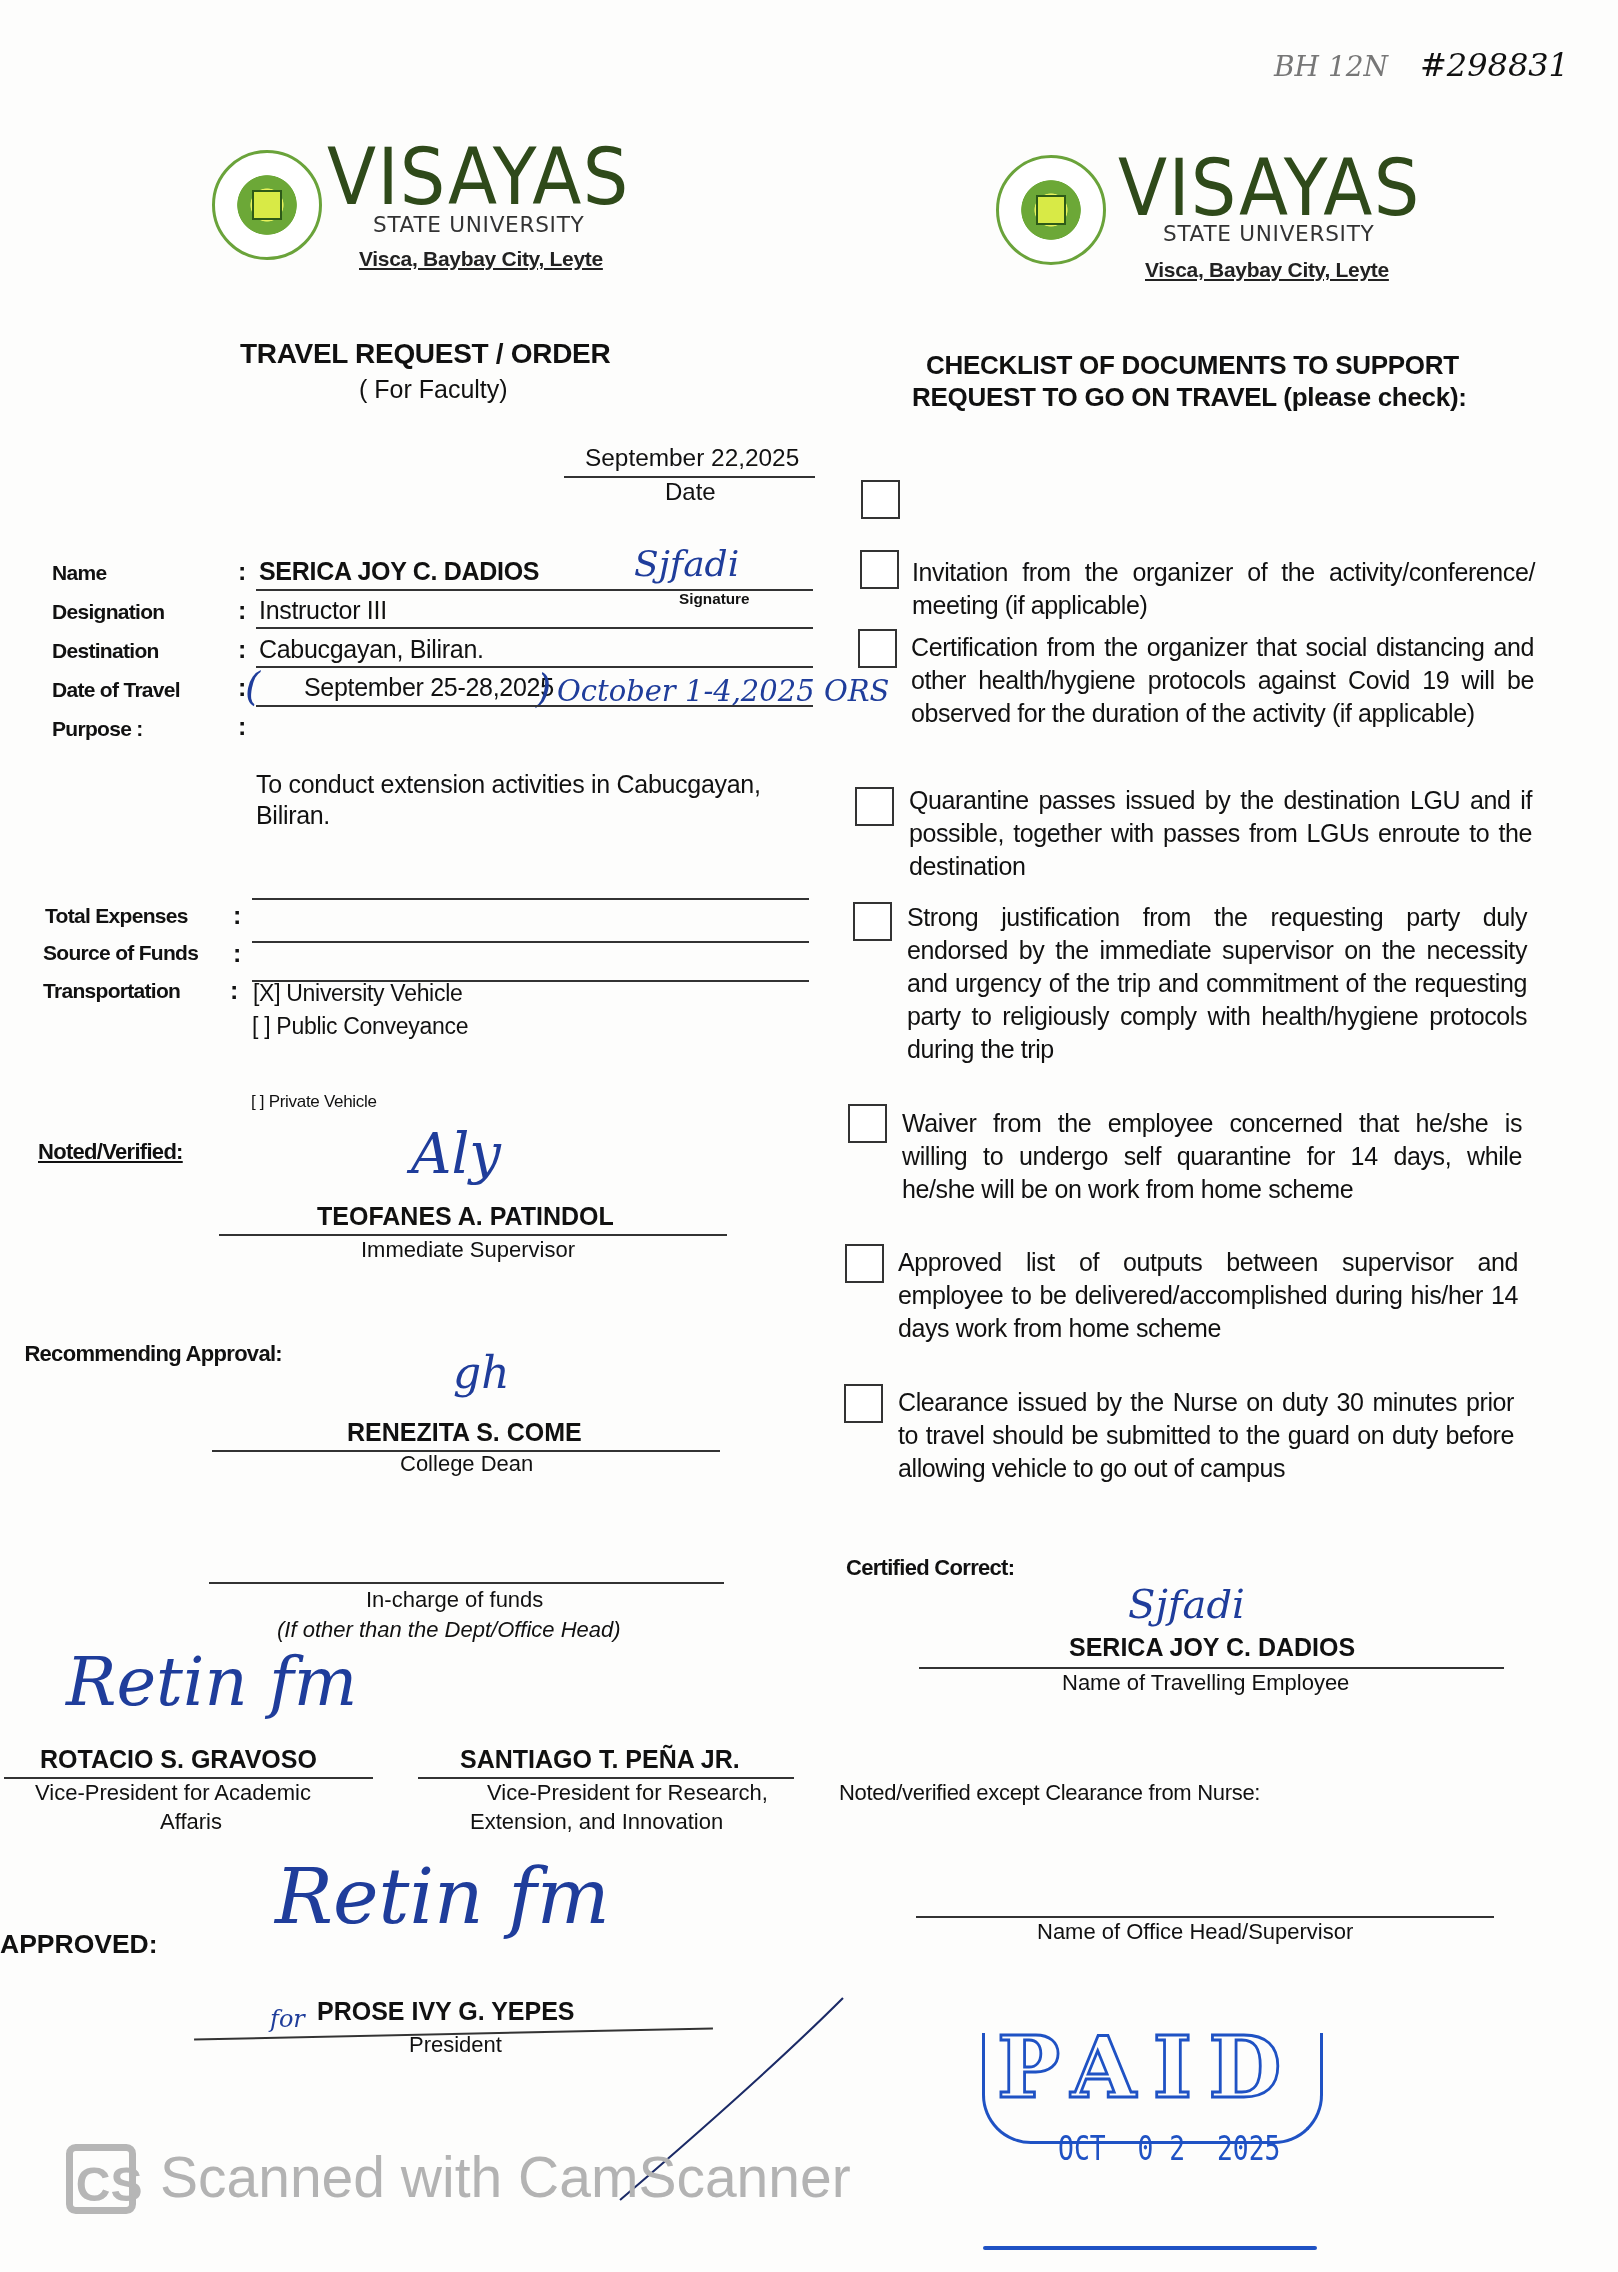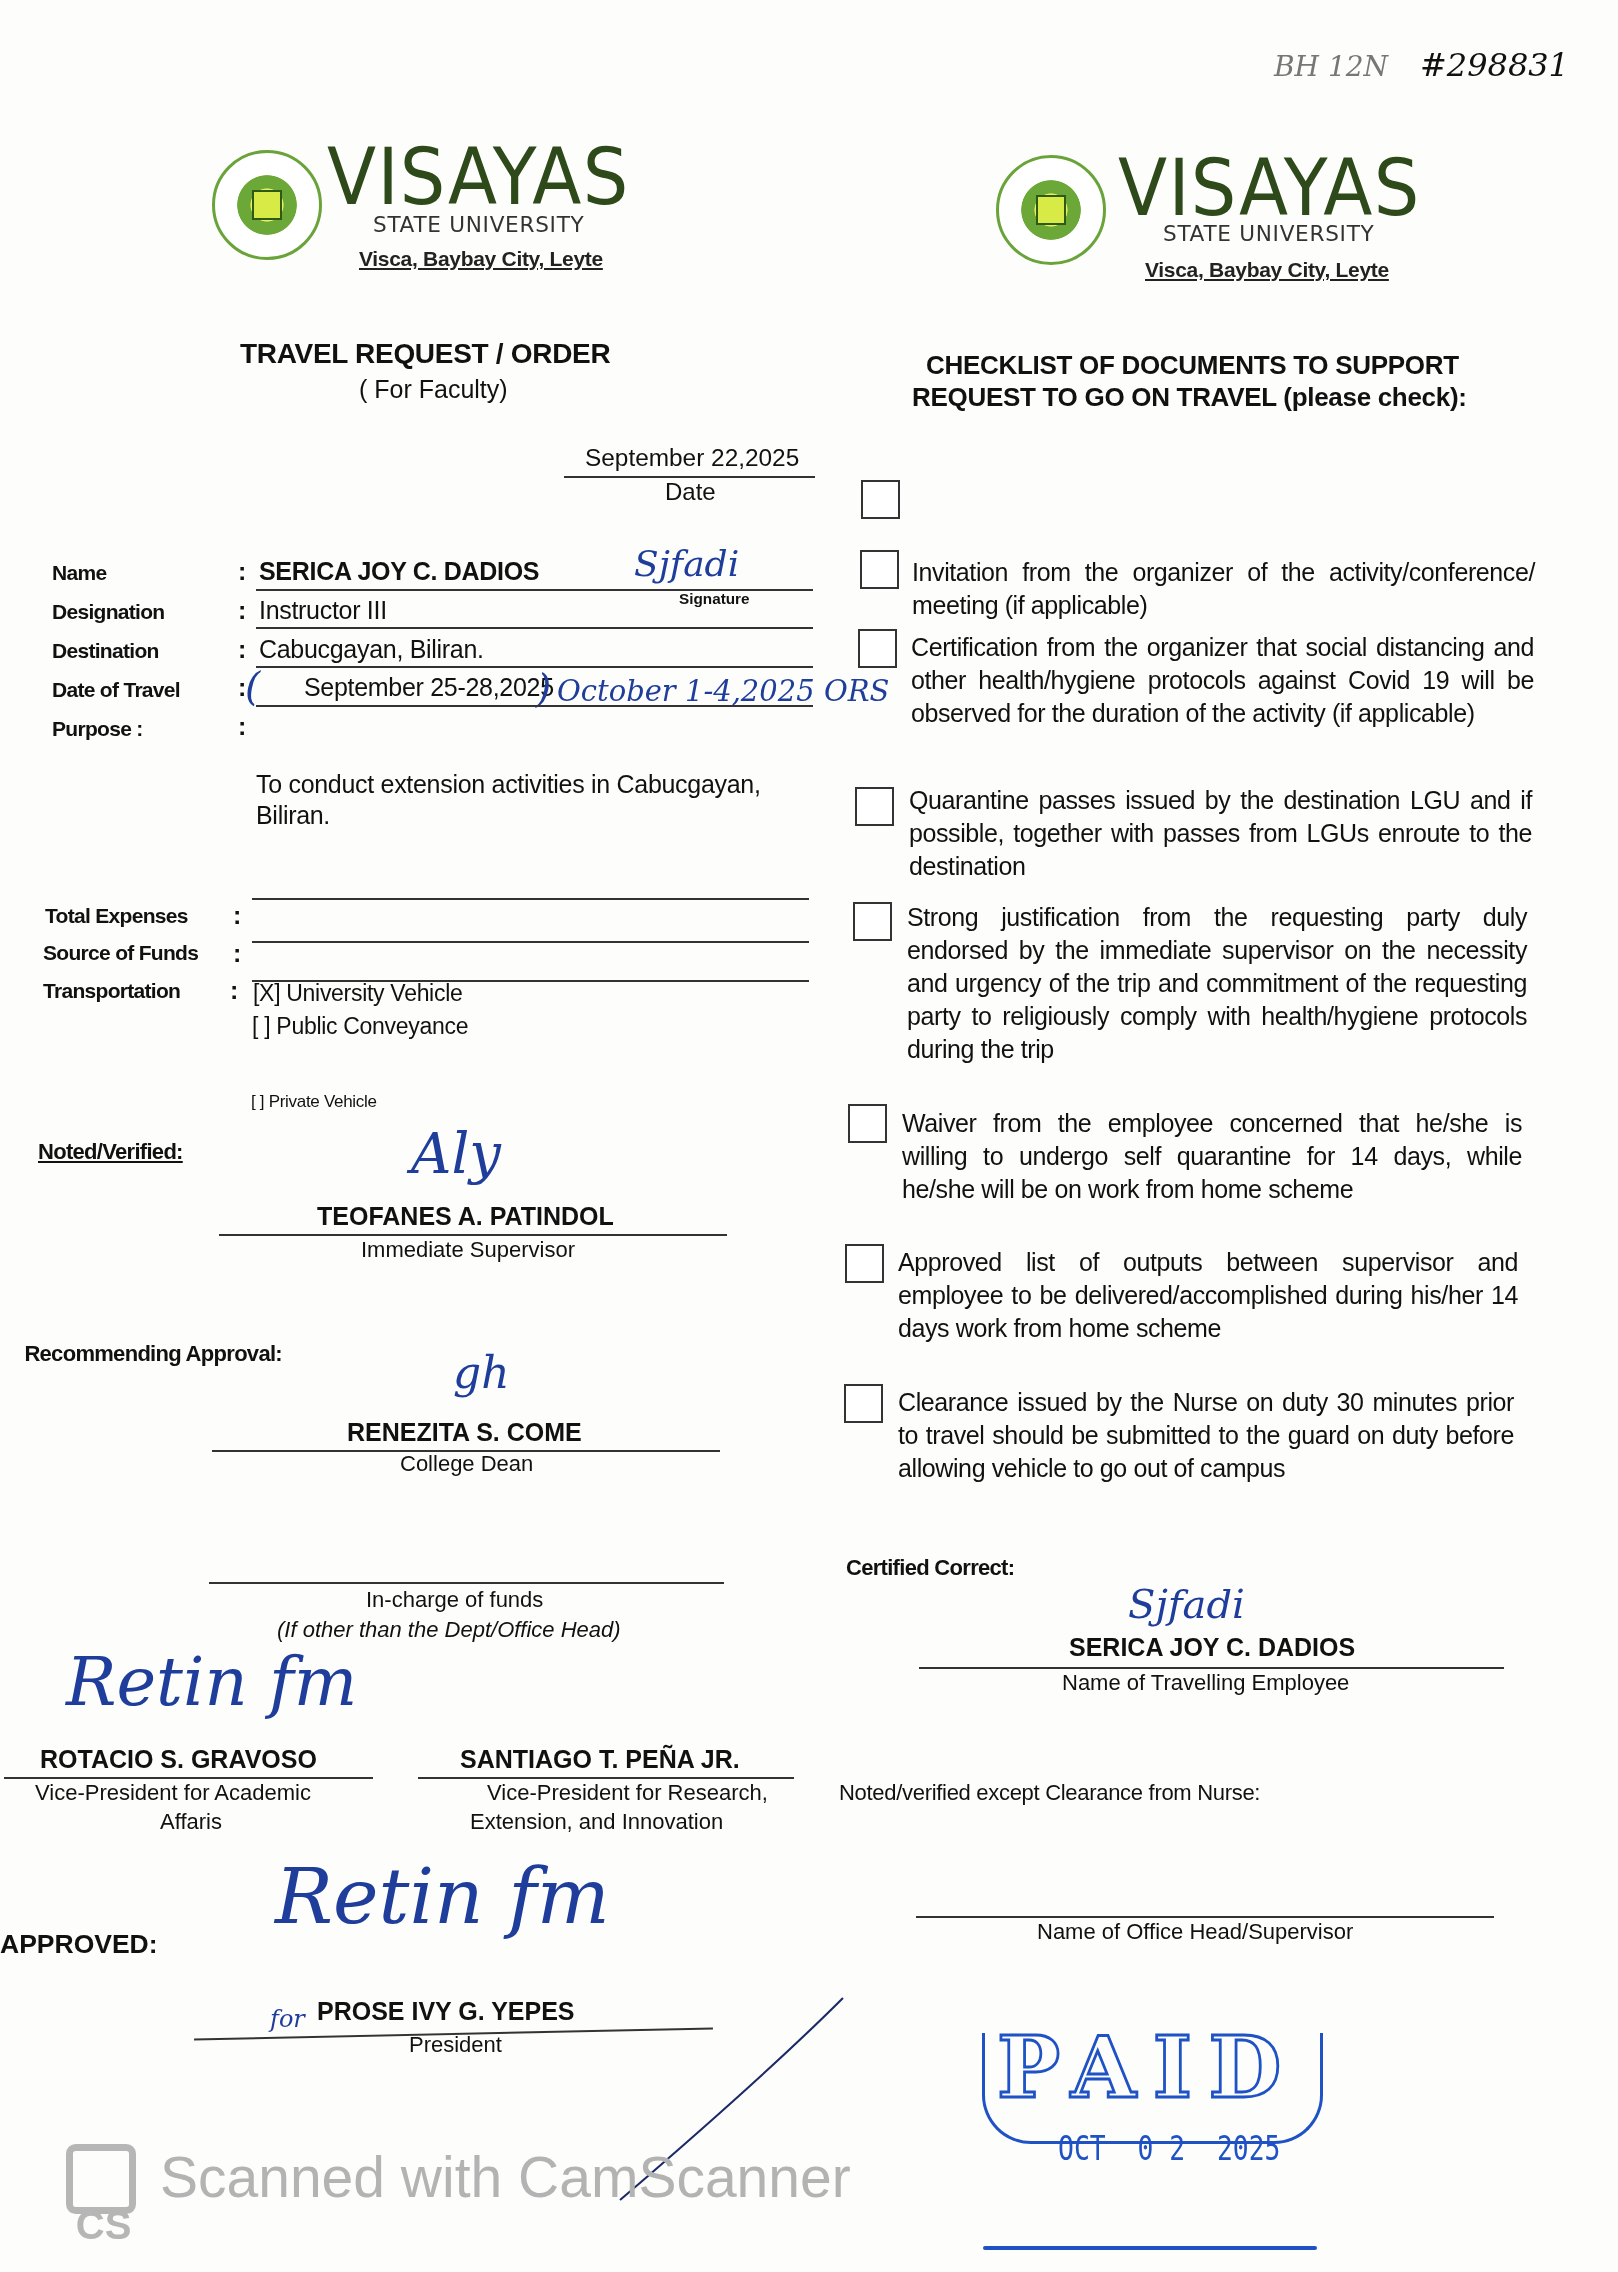--- a/index.html
+++ b/index.html
@@ -170,16 +170,16 @@
   <div class="abs stamp" style="left:997px;top:2026px;font-family:'DejaVu Serif',serif;font-size:84px;font-weight:bold;color:transparent;-webkit-text-stroke:2.8px #1f52c4;letter-spacing:16.7px;line-height:1;">PAID</div>
   <div class="abs stamp" style="left:1058px;top:2129px;font-family:'DejaVu Sans Mono',monospace;font-size:33px;white-space:pre;transform:scaleX(0.8);transform-origin:left;">OCT  0 2  2025</div>
   <div class="abs" style="left:983px;top:2246px;width:334px;height:4.2px;background:#1f52c4;border-radius:2.1px;"></div>
 </div>
 
 <svg class="abs" style="left:613px;top:1991px;" width="237" height="216" viewBox="0 0 340 310">
   <path d="M330 10 Q220 120 10 300" stroke="#1b2a66" stroke-width="3" fill="none"></path>
 </svg>
 
 <div class="abs" style="left:66px;top:2144px;width:70px;height:70px;border:7px solid #b6b6b6;border-radius:9.7px;box-sizing:border-box;">
-  <span style="position:absolute;left:2.8px;top:5.6px;font-size:40px;font-weight:bold;color:#b6b6b6;margin-top:46px;">CS</span>
+  <span style="position:absolute;left:2.8px;top:5.6px;font-size:48px;font-weight:bold;color:#b6b6b6;">CS</span>
 </div>
 <div class="abs watermark" style="left:160px;top:2144px;">Scanned with CamScanner</div>
 
 
 </body></html>

